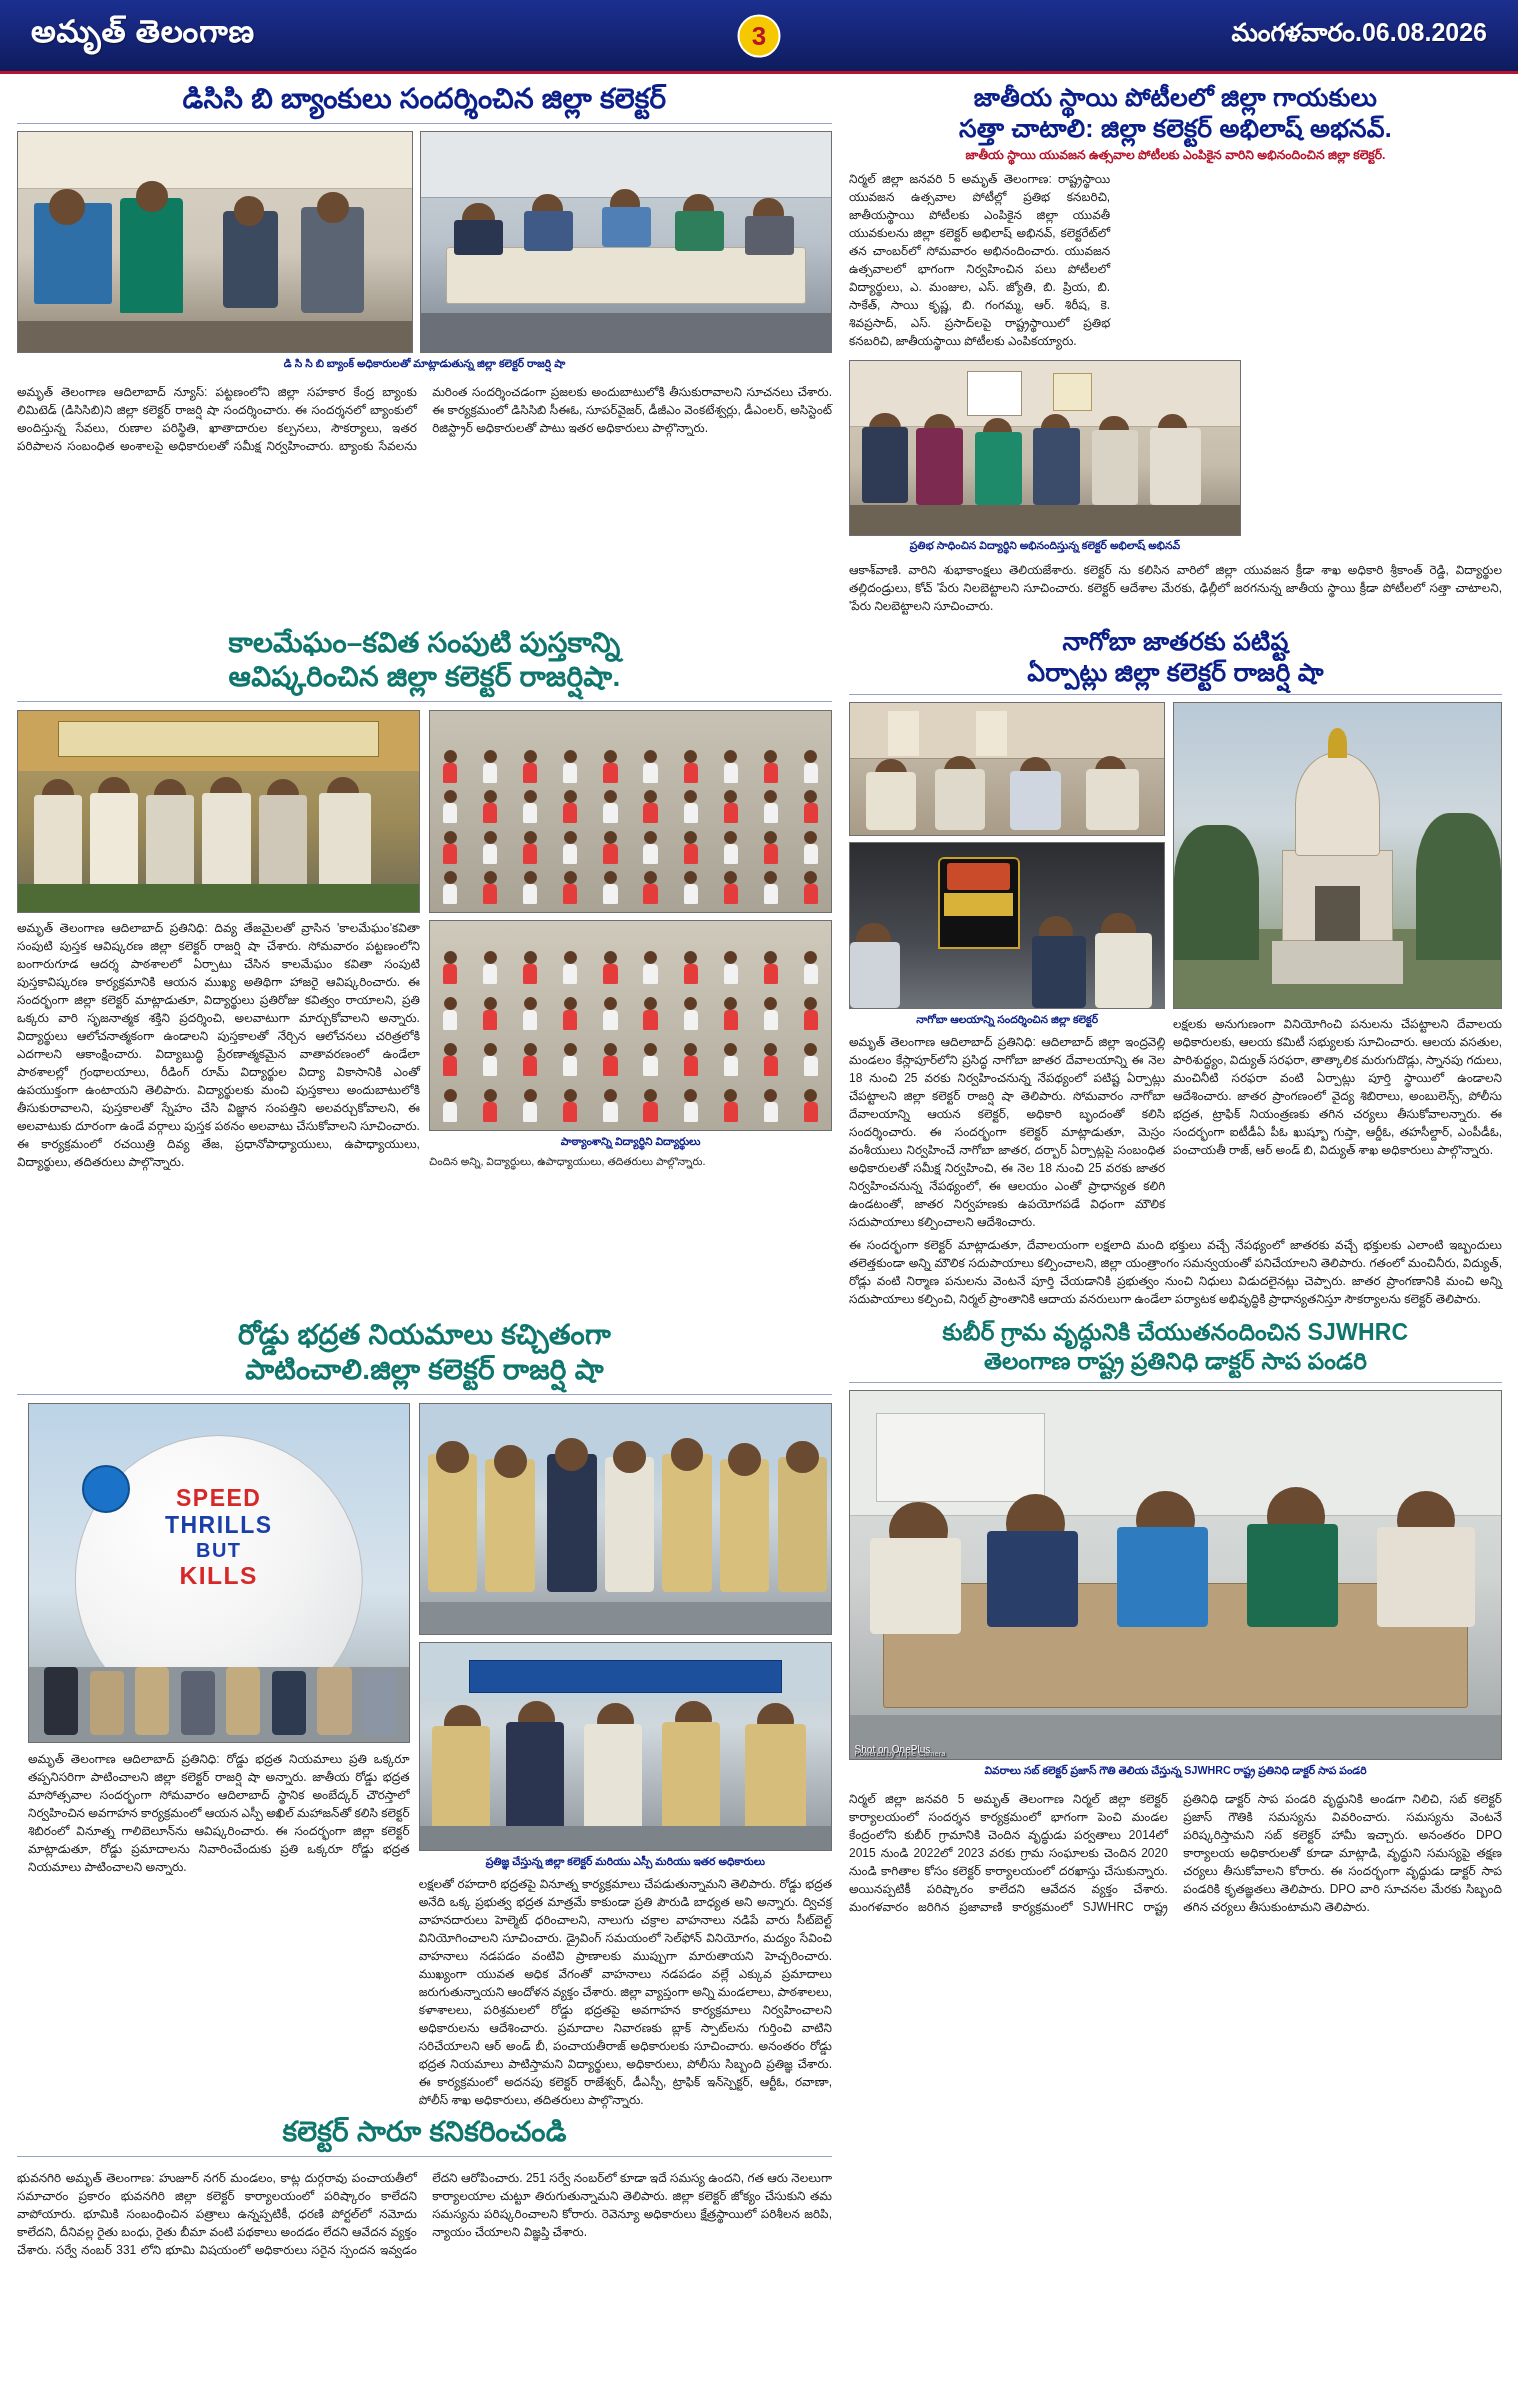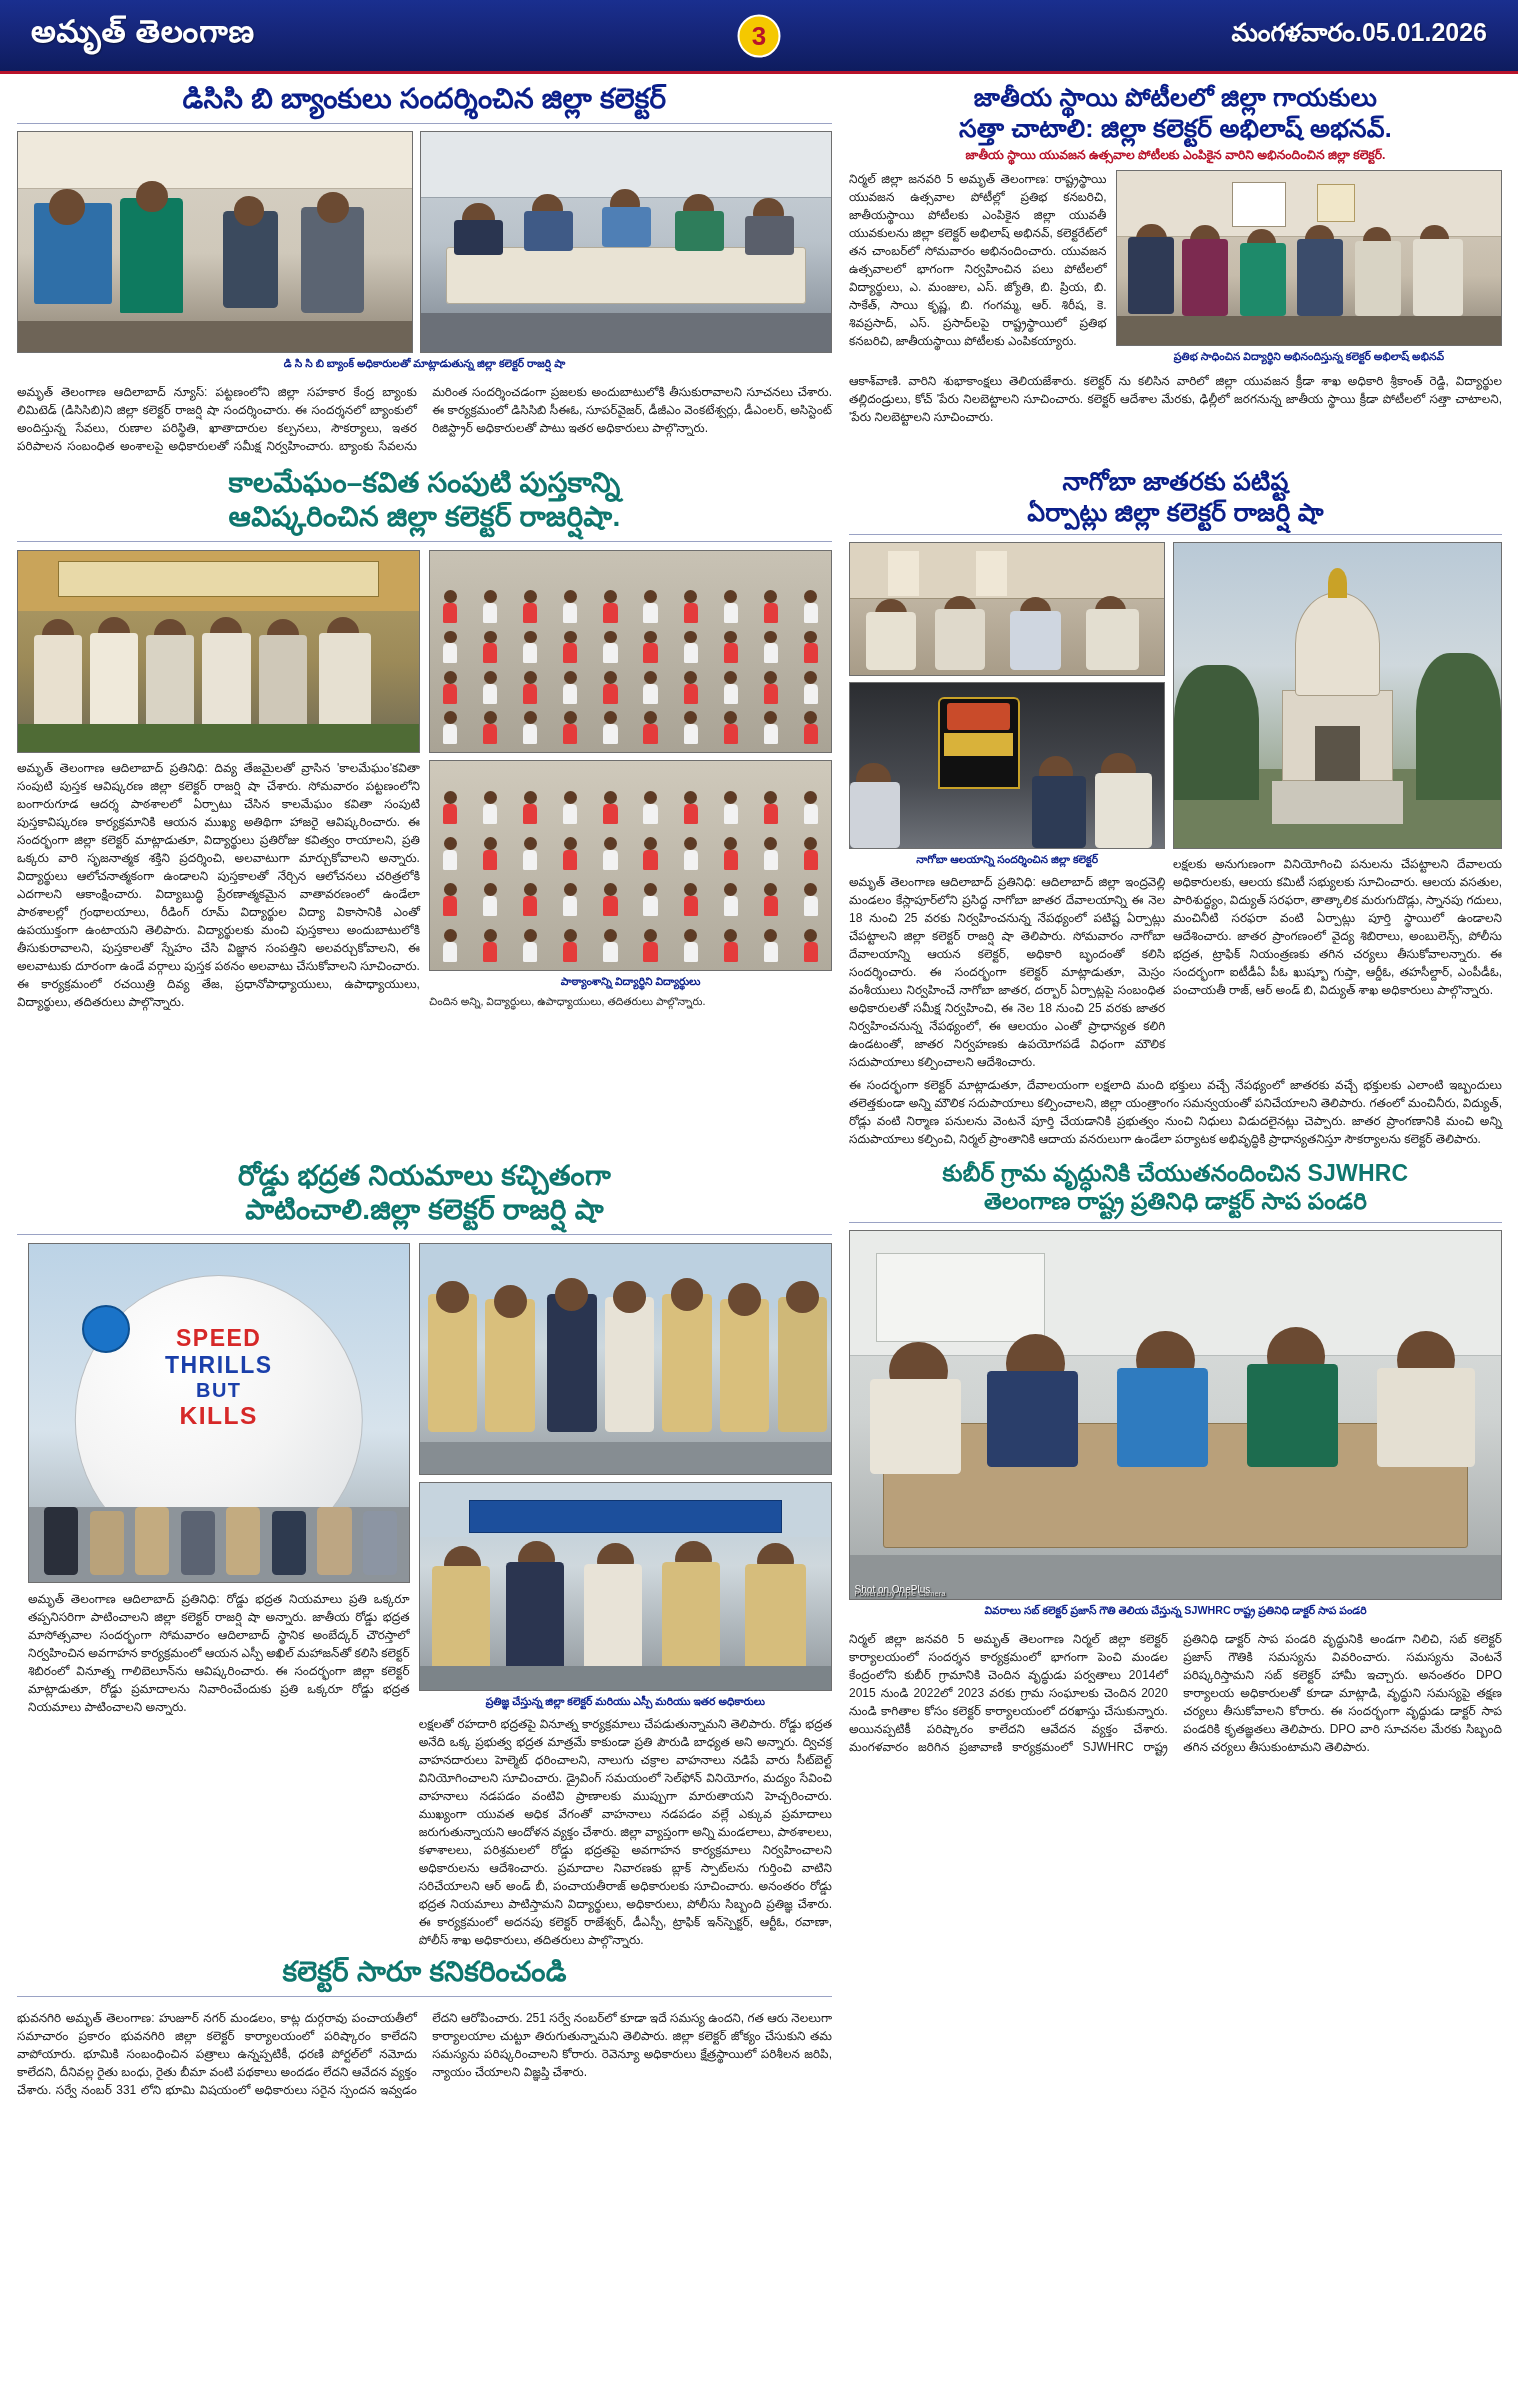--- a/index.html
+++ b/index.html
@@ -143,21 +143,21 @@
   .kid .k-h { width:100%; padding-top:100%; border-radius:50%; background:#5d3b25; }
   .kid .k-b { width:110%; margin-left:-5%; height:20px; background:#e43b3b; border-radius:4.6px 4.6px 1.5px 1.5px; }
   .kid.w .k-b { background:#f2f2f2; }
 </style>
 </head>
 <body>
 
 <div class="masthead">
   <div class="masthead-left">అమృత్ తెలంగాణ</div>
   <div class="page-badge">3</div>
-  <div class="masthead-right">మంగళవారం.05.01.2026</div>
+  <div class="masthead-right">మంగళవారం.06.08.2026</div>
 </div>
 
 <div class="page">
 
   <div class="cols">
 
     <div class="col-left">
       <div class="hl hl-xl">డిసిసి బి బ్యాంకులు సందర్శించిన జిల్లా కలెక్టర్</div>
       <hr class="rule">
 
@@ -192,21 +192,21 @@
       </div>
       <div class="caption">డి సి సి బి బ్యాంక్ అధికారులతో మాట్లాడుతున్న జిల్లా కలెక్టర్ రాజర్షి షా</div>
       <div class="body-text text-2col">అమృత్ తెలంగాణ ఆదిలాబాద్ న్యూస్: పట్టణంలోని జిల్లా సహకార కేంద్ర బ్యాంకు లిమిటెడ్ (డిసిసిబి)ని జిల్లా కలెక్టర్ రాజర్షి షా సందర్శించారు. ఈ సందర్శనలో బ్యాంకులో అందిస్తున్న సేవలు, రుణాల పరిస్థితి, ఖాతాదారుల కల్పనలు, సౌకర్యాలు, ఇతర పరిపాలన సంబంధిత అంశాలపై అధికారులతో సమీక్ష నిర్వహించారు. బ్యాంకు సేవలను మరింత సందర్శించడంగా ప్రజలకు అందుబాటులోకి తీసుకురావాలని సూచనలు చేశారు. ఈ కార్యక్రమంలో డిసిసిబి సీఈఓ, సూపర్‌వైజర్, డీజీఎం వెంకటేశ్వర్లు, డీఎంలర్, అసిస్టెంట్ రిజిస్ట్రార్ అధికారులతో పాటు ఇతర అధికారులు పాల్గొన్నారు.</div>
     </div>
 
     <div class="col-right">
       <div class="hl hl-lg">జాతీయ స్థాయి పోటీలలో జిల్లా గాయకులు</div>
       <div class="hl hl-lg">సత్తా చాటాలి: జిల్లా కలెక్టర్ అభిలాష్ అభనవ్.</div>
       <div class="subhead">జాతీయ స్థాయి యువజన ఉత్సవాల పోటీలకు ఎంపికైన వారిని అభినందించిన జిల్లా కలెక్టర్.</div>
 
-      <div style="display:flex;gap:9.2px;">
+      <div style="display:flex;gap:9.2px;flex-direction:column;">
         <div style="width:40%;">
           <div class="body-text">నిర్మల్ జిల్లా జనవరి 5 అమృత్ తెలంగాణ: రాష్ట్రస్థాయి యువజన ఉత్సవాల పోటీల్లో ప్రతిభ కనబరిచి, జాతీయస్థాయి పోటీలకు ఎంపికైన జిల్లా యువతీ యువకులను జిల్లా కలెక్టర్ అభిలాష్ అభినవ్, కలెక్టరేట్‌లో తన చాంబర్‌లో సోమవారం అభినందించారు. యువజన ఉత్సవాలలో భాగంగా నిర్వహించిన పలు పోటీలలో విద్యార్థులు, ఎ. మంజుల, ఎస్. జ్యోతి, బి. ప్రియ, బి. సాకేత్, సాయి కృష్ణ, బి. గంగమ్మ, ఆర్. శిరీష, కె. శివప్రసాద్, ఎస్. ప్రసాద్‌లపై రాష్ట్రస్థాయిలో ప్రతిభ కనబరిచి, జాతీయస్థాయి పోటీలకు ఎంపికయ్యారు.</div>
         </div>
         <div style="width:60%;">
           <div class="photo" style="width:100%;height:176px;background:linear-gradient(180deg,#d7cfc1 0%, #c6bcab 60%, #8a8275 100%);">
             <div style="position:absolute;left:0;right:0;top:0;height:38%;background:#e6dfd2;border-bottom:1.5px solid #b3a995;"></div>
             <div style="position:absolute;left:30%;top:6%;width:14%;height:26%;background:#fff;border:1.5px solid #9b8f78;"></div>
             <div style="position:absolute;left:52%;top:7%;width:10%;height:22%;background:#f1e7c9;border:1.5px solid #b09a63;"></div>
             <div class="head" style="left:5%;top:30%;width:8%;padding-top:8%;"></div>
             <div style="position:absolute;left:3%;top:38%;width:12%;height:44%;background:#2f3a55;border-radius:3.8px;"></div>

